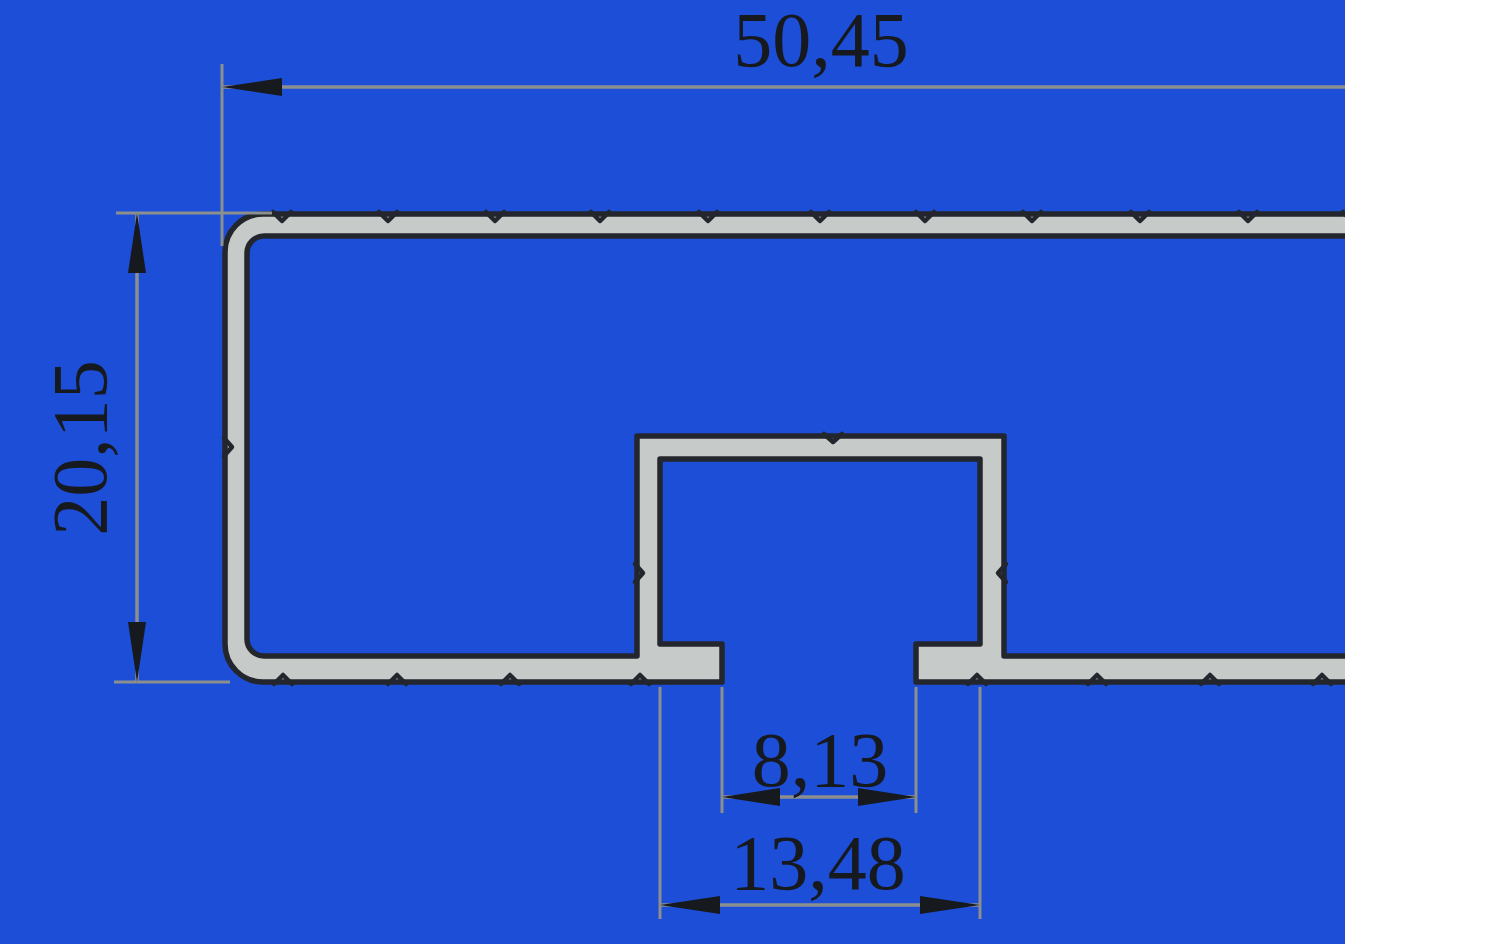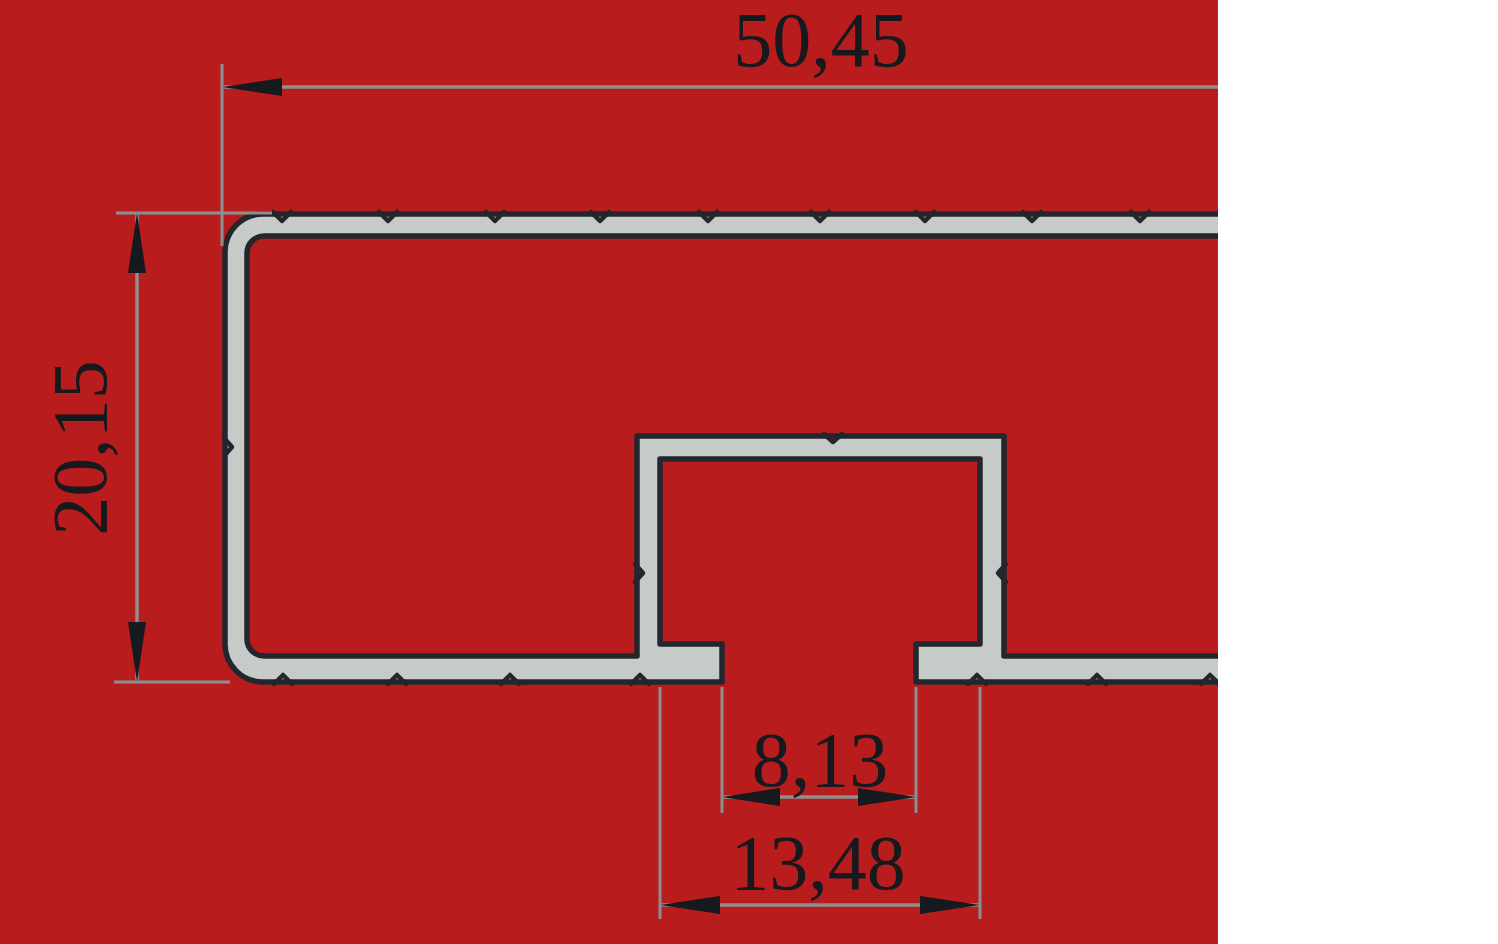--- a/index.html
+++ b/index.html
@@ -1,20 +1,20 @@
 <!DOCTYPE html>
 <html><head>
 <meta charset="utf-8">
 <style>
   html, body { margin: 0; padding: 0; background: #ffffff; }
   .canvas {
     position: relative;
-    width: 1218px;
+    width: 1345px;
     height: 944px;
-    background: #b91c1c;
+    background: #1d4ed8;
     overflow: hidden;
     font-family: "Liberation Serif", serif;
   }
   svg { display: block; }
   .dim-text {
     font-family: "Liberation Serif", serif;
     font-size: 78px;
     letter-spacing: 0px;
   }
 </style>

